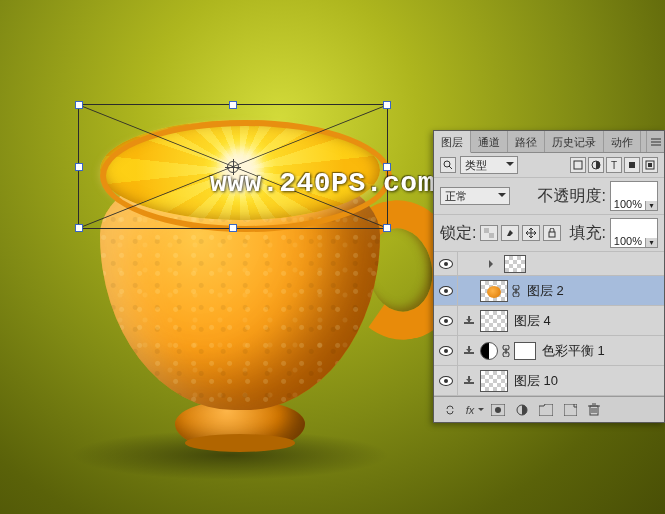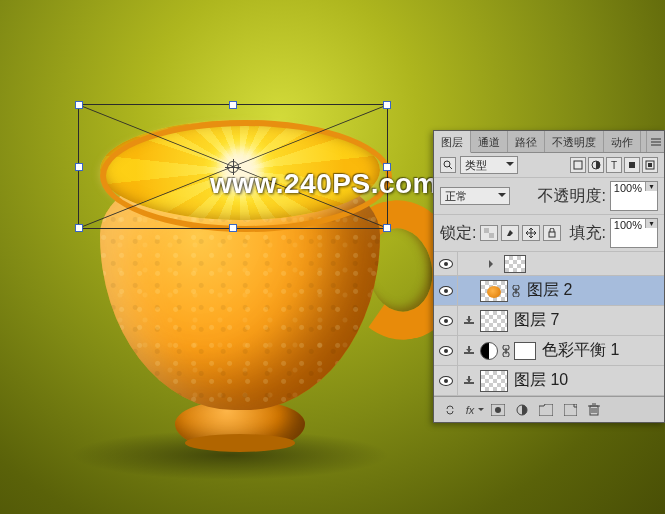--- a/index.html
+++ b/index.html
@@ -112,21 +112,21 @@
   .h-center{left:calc(50% - 6px);top:calc(50% - 6px);width:12px;height:12px;border-radius:50%;background:transparent;border:1px solid #444}
   .h-center::before,.h-center::after{content:"";position:absolute;background:#444}
   .h-center::before{left:5px;top:-3px;width:1px;height:16px}
   .h-center::after{top:5px;left:-3px;height:1px;width:16px}
 
   .watermark {
     position: absolute;
     left: 210px; top: 168px;
     font-size: 28px;
     font-weight: bold;
-    font-family: Liberation Sans, sans-serif;
+    font-family: Liberation Mono, monospace;
     color: #fff;
     text-shadow: 1px 1px 3px rgba(0,0,0,0.7), -1px -1px 1px rgba(0,0,0,0.5);
     letter-spacing: 0.5px;
   }
 
   
   .panel {
     position: absolute;
     right: 0; top: 130px;
     width: 232px;
@@ -185,21 +185,21 @@
   }
   .filter-icons { display:flex; gap:2px; margin-left:auto; }
   .mini {
     width: 16px; height: 16px;
     border: 1px solid #8a8a8a;
     background: #e6e6e6;
     display:flex; align-items:center; justify-content:center;
     font-size:10px; color:#333;
   }
   .numbox {
-    display:flex; align-items:flex-start;
+    display:flex; align-items:flex-end;
     border:1px solid #8a8a8a; background:#fff;
     height:30px; min-width:46px;
   }
   .numbox span { padding:0 3px; font-size:11px; flex:1; text-align:right; }
   .numbox .arr { width:12px; background:#d5d5d5; border-left:1px solid #999; display:flex; align-items:center; justify-content:center; font-size:8px;}
   .lock-icons { display:flex; gap:3px; align-items:center; }
   .lock-icons .mini { width:18px; height:16px; }
 
   .layer-list { background:#d5d5d5; }
   .layer {
@@ -244,21 +244,21 @@
     background:radial-gradient(circle at 40% 40%, #ffb347, #d97500);
     border-radius:50%;
   }
   .thumb.mask { background:#fff; }
   .thumb.dark { background:#0a0a0a; }
   .thumb.dark::after{content:"";position:absolute;left:8px;top:12px;width:12px;height:6px;border-radius:50%;background:radial-gradient(circle,#fff 0 30%,transparent 70%);}
   .thumb.tiny{width:22px;height:18px;}
   .adj-circ{width:18px;height:18px;border-radius:50%;border:1px solid #555;background:linear-gradient(90deg,#000 50%,#fff 50%);flex-shrink:0;}
   .adj-curve{width:18px;height:18px;border:1px solid #555;background:#e8e8e8;position:relative;flex-shrink:0;}
   .adj-curve::after{content:"";position:absolute;left:2px;top:2px;right:2px;bottom:2px;border-left:1px solid #555;border-bottom:1px solid #555;}
-  .lname { margin-left:6px; font-size:16px; color:#222; }
+  .lname { margin-left:6px; font-size:13px; color:#222; }
   .link-icon{width:10px;height:12px;margin-left:3px;}
   .link-icon svg{display:block}
 
   .grouprow {
     display:flex;align-items:center;height:24px;border-bottom:1px solid #bcbcbc;
   }
   .grouprow .indent2{width:46px;display:flex;align-items:center;justify-content:flex-end;padding-right:4px;}
   .chev{width:0;height:0;border:4px solid transparent;border-left-color:#555;margin-right:3px;}
 
   .bottombar {
@@ -302,21 +302,21 @@
   </div>
 
   <div class="watermark">www.240PS.com</div>
 </div>
 
 <div class="panel">
   <div class="tabs">
     <div class="tab active">图层</div>
     <div class="tab">通道</div>
     <div class="tab">路径</div>
-    <div class="tab">不透明度</div>
+    <div class="tab">历史记录</div>
     <div class="tab">动作</div>
     <div class="tab-menu">
       <svg width="10" height="8">
           <line x1="0" y1="1" x2="10" y2="1" stroke="#333"></line>
           <line x1="0" y1="4" x2="10" y2="4" stroke="#333"></line>
           <line x1="0" y1="7" x2="10" y2="7" stroke="#333"></line>
         </svg>
     </div>
   </div>
 
@@ -429,21 +429,21 @@
     <div class="layer">
       <div class="vis">
           <span class="eye"></span>
         </div>
       <div class="indent">
           <span class="clip">
             <span class="arrdn"></span>
           </span>
         </div>
       <div class="thumb checker"></div>
-      <span class="lname">图层 7</span>
+      <span class="lname">图层 4</span>
     </div>
 
     <div class="layer">
       <div class="vis">
           <span class="eye"></span>
         </div>
       <div class="indent">
           <span class="clip">
             <span class="arrdn"></span>
           </span>

